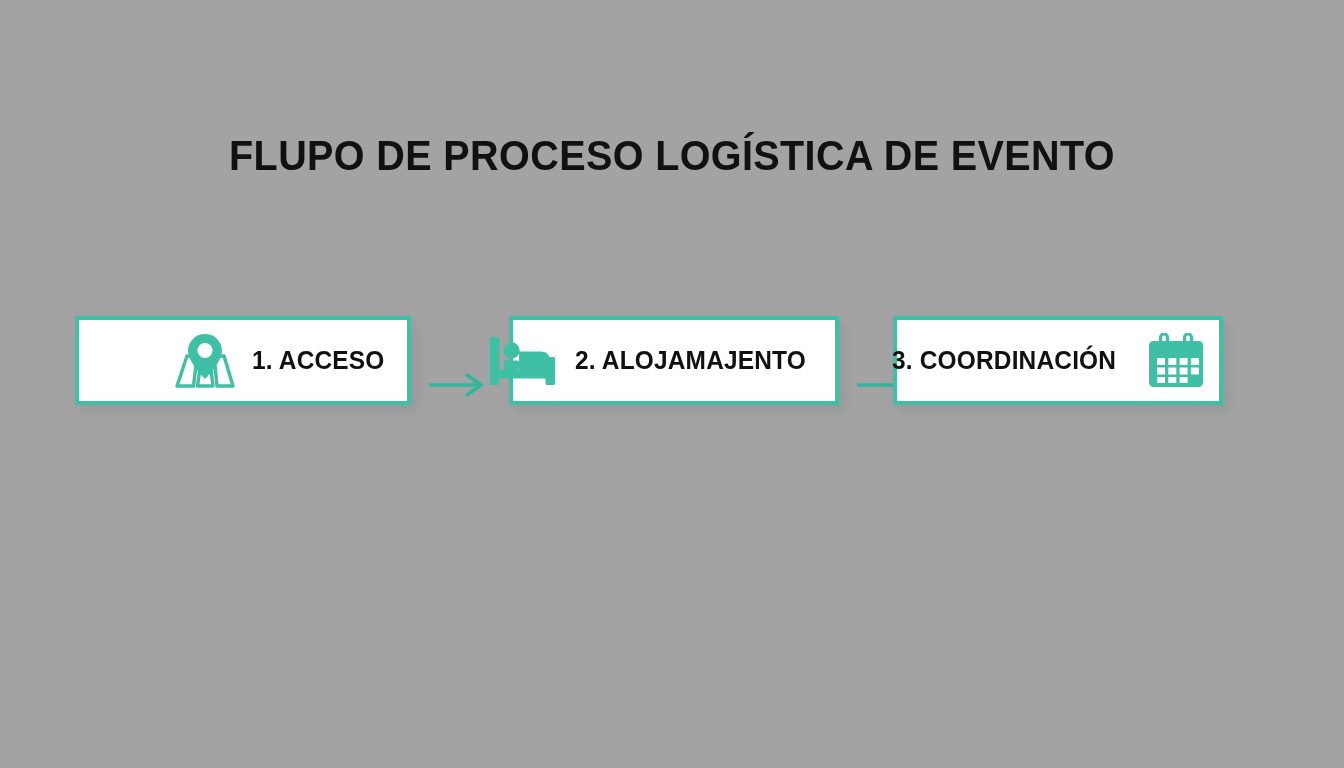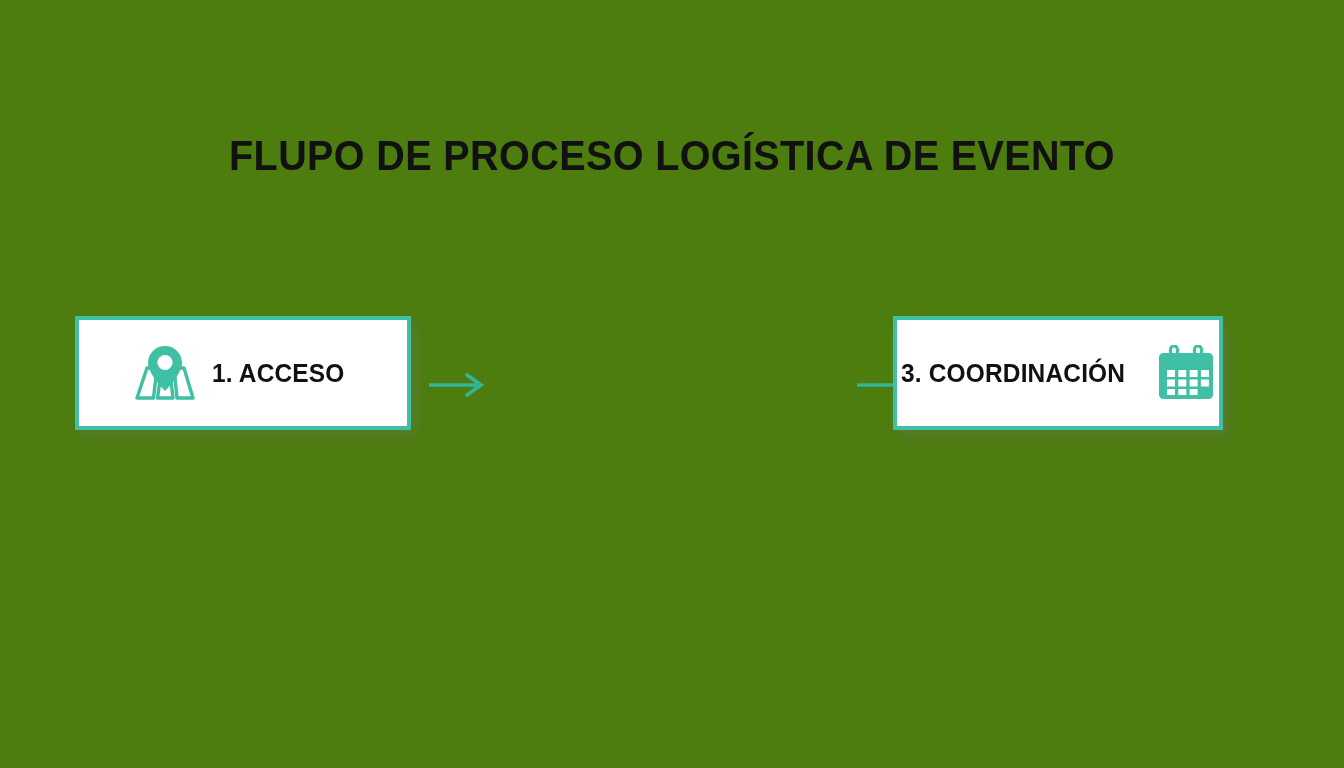--- a/index.html
+++ b/index.html
@@ -11,21 +11,21 @@
     height: 768px;
     background: #FFFFFF;
     font-family: "Liberation Sans", sans-serif;
     overflow: hidden;
     position: relative;
   }
 
   #slide {
     position: absolute;
     inset: 0;
-    background: #4d7c0f;
+    background: #a3a3a3;
     padding-left: 16px;
   }
 
   
   #title {
     position: absolute;
     top: 131px;
     left: 0;
     width: 1344px;
     text-align: center;
@@ -44,28 +44,28 @@
     position: absolute;
     top: 316px;
     left: 0;
     width: 1344px;
     height: 130px;
   }
 
   .step-box {
     position: absolute;
     top: 0;
-    height: 114px;
+    height: 89px;
     box-sizing: border-box;
     background: #FFFFFF;
     border: 4px solid #3FBFA4;
     box-shadow: 6px 7px 11px rgba(120,125,130,0.26);
     display: flex;
     align-items: center;
-    justify-content: center;
+    justify-content: flex-end;
   }
 
   .step-inner {
     display: flex;
     align-items: center;
     gap: 17px;
     padding: 0 14px;
   }
 
   .step-label {
@@ -128,20 +128,41 @@
       </div>
     </div>
 
     <div class="arrow" id="arrow-1">
       <svg width="58" height="26" viewBox="0 0 58 26" xmlns="http://www.w3.org/2000/svg">
         <line x1="1" y1="13" x2="49" y2="13" stroke="#2FB79B" stroke-width="3.6" stroke-linecap="butt"></line>
         <polyline points="39,3 53,13 39,23" fill="none" stroke="#2FB79B" stroke-width="3.6" stroke-linecap="round" stroke-linejoin="miter"></polyline>
       </svg>
     </div>
 
+    <div class="step-box" id="box-2">
+      <div class="step-inner">
+        <span class="step-icon">
+          <svg width="70" height="52" viewBox="0 0 70 52" xmlns="http://www.w3.org/2000/svg">
+
+            <rect x="2" y="2" width="9.5" height="48" rx="1.6" fill="#3FBFA4"></rect>
+
+            <circle cx="23.5" cy="15.5" r="8.2" fill="#3FBFA4"></circle>
+
+            <rect x="16" y="25.5" width="15" height="9.5" rx="1.6" fill="#3FBFA4"></rect>
+
+            <path d="M31 35 L31 16.5 L53 16.5 C58.6 16.5 62 20 62 25.5 L62 35 Z" fill="#3FBFA4"></path>
+
+            <rect x="11.5" y="35" width="50.5" height="8.4" rx="1.4" fill="#3FBFA4"></rect>
+
+            <rect x="57.5" y="22" width="9.5" height="28" rx="1.6" fill="#3FBFA4"></rect>
+          </svg>
+        </span>
+        <span class="step-label">2. ALOJAMAJENTO</span>
+      </div>
+    </div>
 
     <div class="arrow" id="arrow-2">
       <svg width="58" height="26" viewBox="0 0 58 26" xmlns="http://www.w3.org/2000/svg">
         <line x1="1" y1="13" x2="49" y2="13" stroke="#2FB79B" stroke-width="3.6" stroke-linecap="butt"></line>
         <polyline points="39,3 53,13 39,23" fill="none" stroke="#2FB79B" stroke-width="3.6" stroke-linecap="round" stroke-linejoin="miter"></polyline>
       </svg>
     </div>
 
     <div class="step-box" id="box-3">
       <div class="step-inner">

